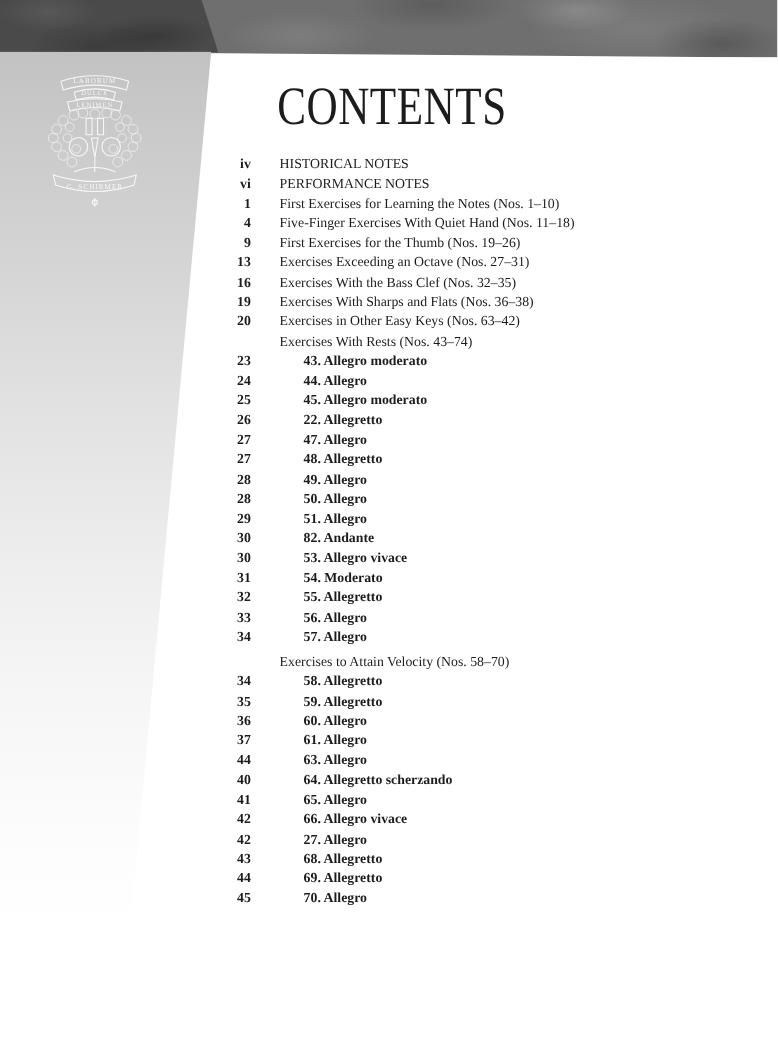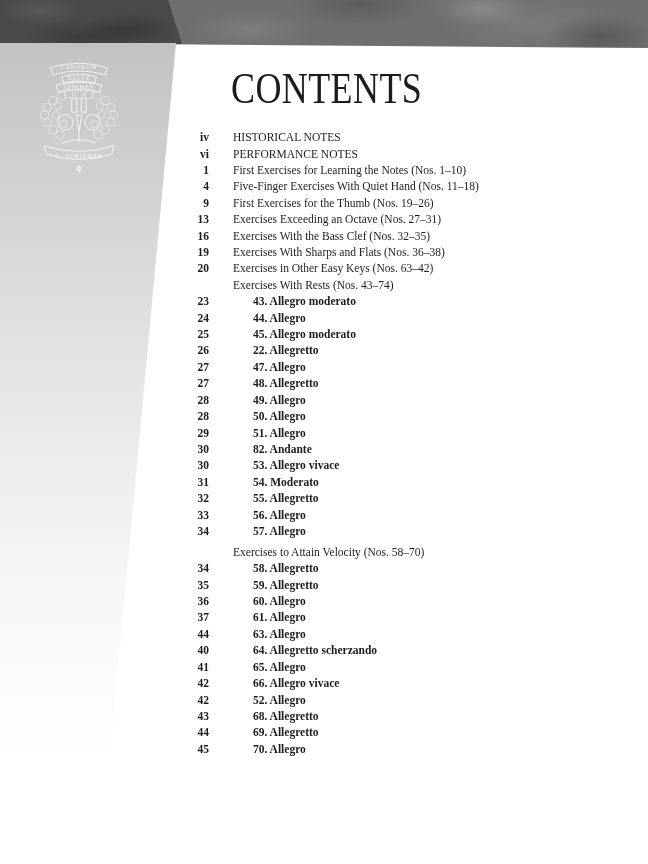--- a/index.html
+++ b/index.html
@@ -262,21 +262,21 @@
       <div class="row item">
     <span class="pg">41</span>
     <span class="label">65. Allegro</span>
   </div>
       <div class="row item">
     <span class="pg">42</span>
     <span class="label">66. Allegro vivace</span>
   </div>
       <div class="row item">
     <span class="pg">42</span>
-    <span class="label">52. Allegro</span>
+    <span class="label">27. Allegro</span>
   </div>
       <div class="row item">
     <span class="pg">43</span>
     <span class="label">68. Allegretto</span>
   </div>
       <div class="row item">
     <span class="pg">44</span>
     <span class="label">69. Allegretto</span>
   </div>
       <div class="row item">

